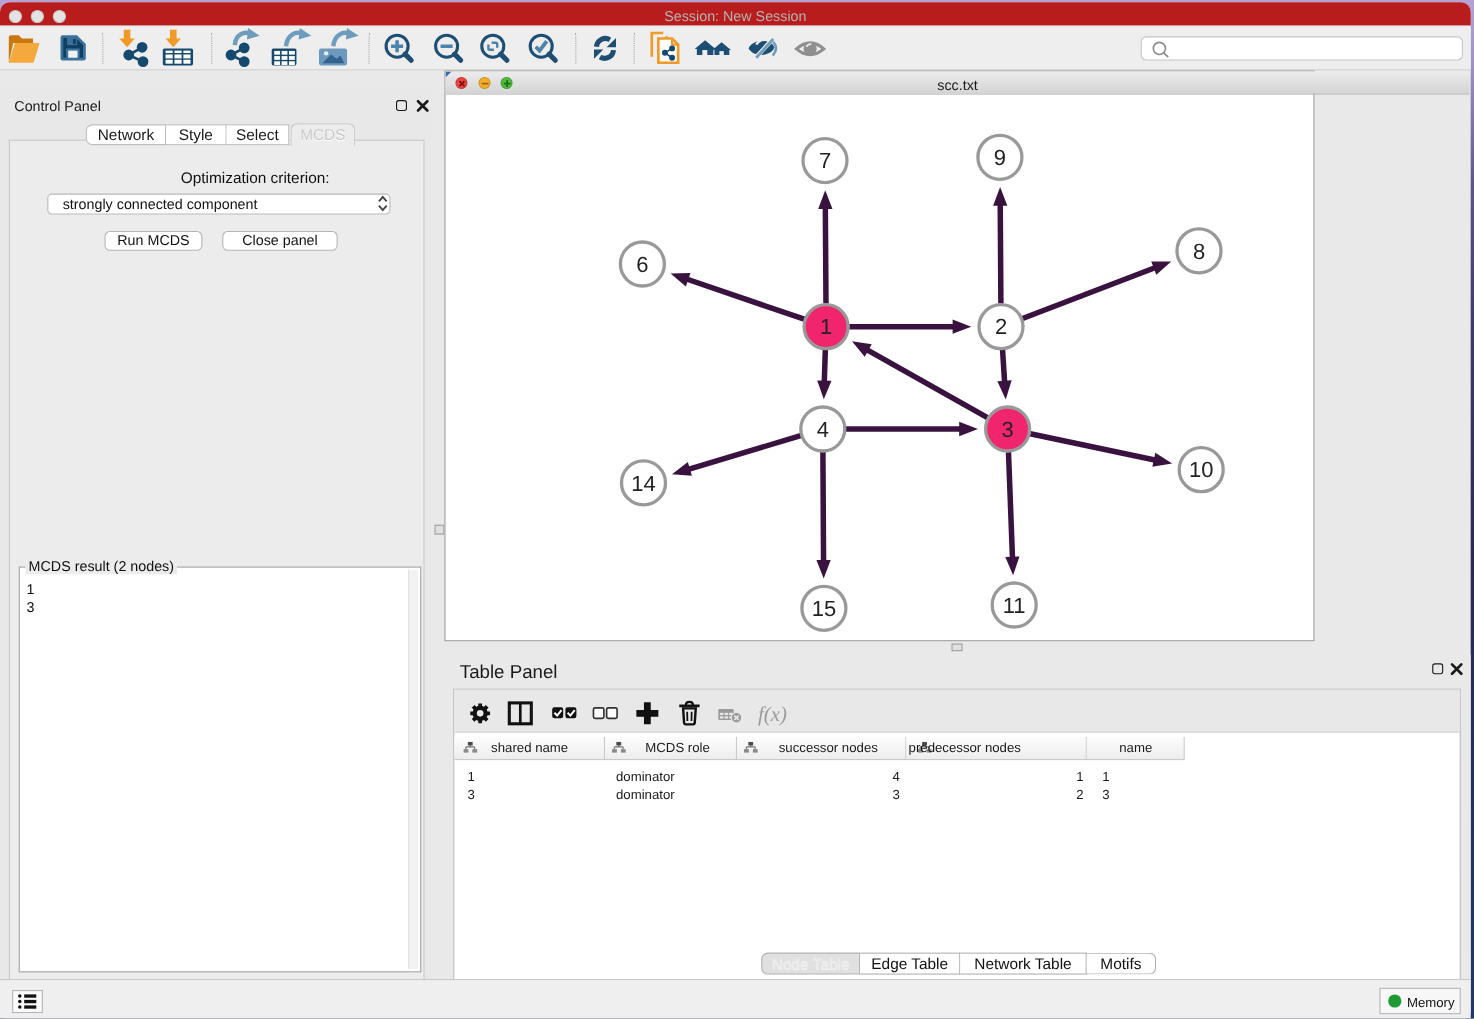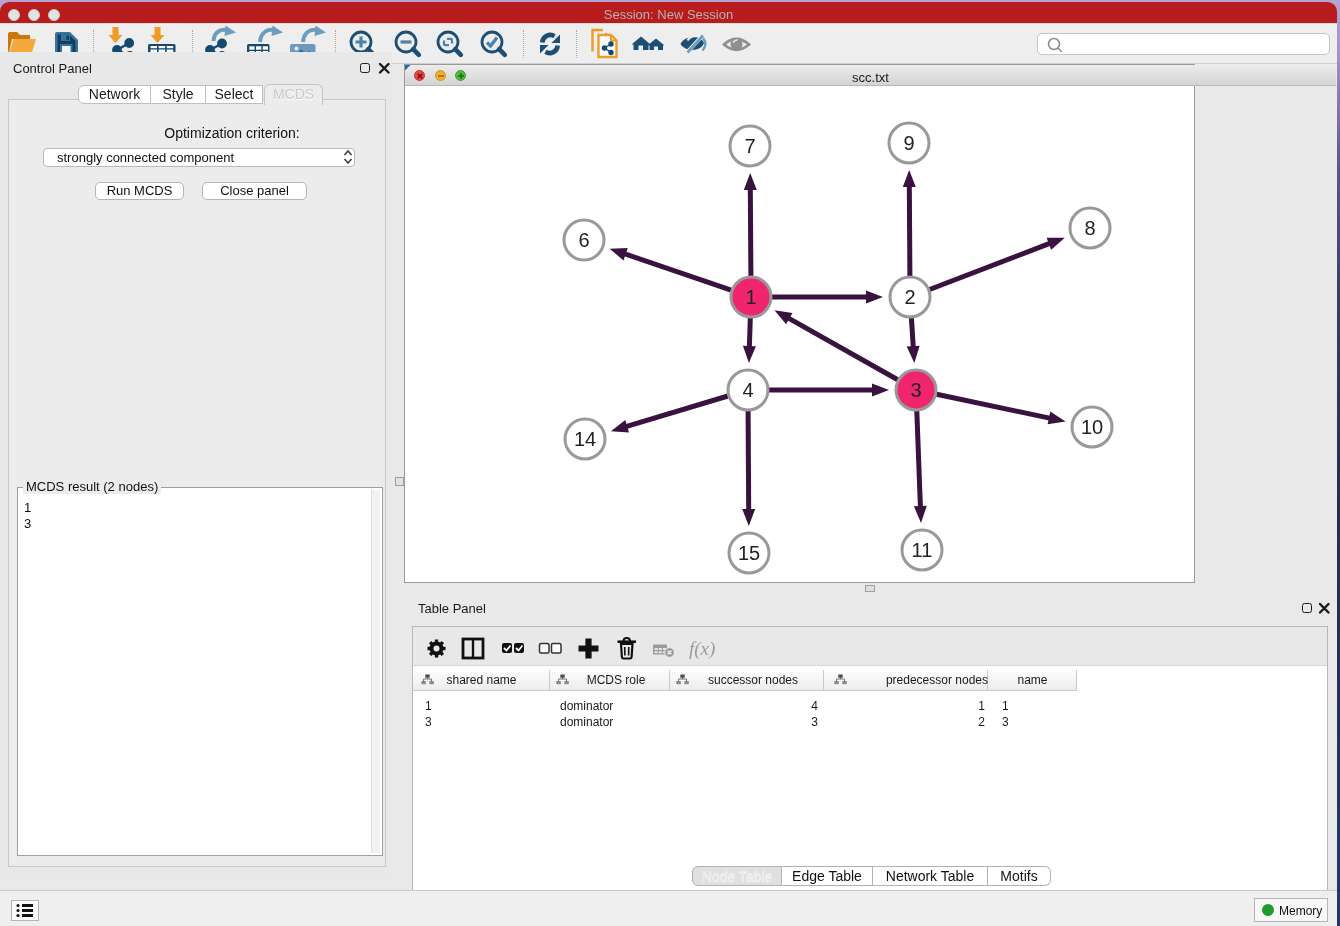--- a/index.html
+++ b/index.html
@@ -9,21 +9,21 @@
   background:linear-gradient(180deg,#b4a3d4 0%,#a391c6 6%,#5f5589 18%,#3d3c66 32%,#2a2a4e 55%,#1e3a68 100%);
   position:relative;
 }
 .window { position:absolute; left:0; top:2px; width:1337px; height:924px; background:#e9e9e9; border-radius:9px 9px 6px 6px; }
 .titlebar { position:absolute; left:0; top:2px; width:1337px; height:22px; background:#b91c1c; border-bottom:1px solid #dadada; border-radius:9px 9px 0 0;padding-left:36px; }
 .tl { position:absolute; top:7px; width:12px; height:12px; border-radius:50%; background:#e3e3e3; border:1px solid #c7c7c7; }
 .wtitle { position:absolute; top:5px; left:0; width:100%; text-align:center; font-size:13px; color:#b3b3b3; }
 .toolbar { position:absolute; left:0; top:24px; width:1337px; height:40px; background:#eeeeee; border-bottom:1px solid #cfcfcf; }
 .tsep { position:absolute; top:6px; height:28px; width:1px; border-left:1px dotted #a9a9a9; }
 .search { position:absolute; left:1037px; top:33px; width:293px; height:22px; background:#fff; border:1px solid #c6c6c6; border-radius:5px; }
-.cpanel { position:absolute; left:0; top:52px; width:392px; height:826px; background:#e8e8e8; }
+.cpanel { position:absolute; left:0; top:80px; width:392px; height:826px; background:#e8e8e8; }
 .hicon-sq { position:absolute; width:10px; height:10px; border:1.8px solid #1a1a1a; border-radius:2.5px; }
 .tab { position:absolute; z-index:2; height:19px; background:#fff; border:1px solid #bfbfbf; font-size:14px; color:#1a1a1a; text-align:center; line-height:17px; }
 .cbody { position:absolute; left:8px; top:47px; width:378px; height:768px; background:#ececec; border:1px solid #c8c8c8; }
 .btn { position:absolute; height:18px; background:#fff; border:1px solid #b5b5b5; border-radius:5px; font-size:13px; color:#111; text-align:center; line-height:15px; }
 .netwin { position:absolute; left:404px; top:64px; width:791px; height:519px; border:1px solid #9a9a9a; background:#fff; }
 .ntl { position:absolute; top:5px; width:11px; height:11px; border-radius:50%; }
 .tpanel { position:absolute; left:404px; top:595px; width:933px; height:295px; background:#e9e9e9; }
 .th { position:absolute; height:21px; background:linear-gradient(#fdfdfd,#ededed); border-right:1px solid #c9c9c9; border-bottom:1px solid #c9c9c9; font-size:12px; color:#1a1a1a; }
 .td { position:absolute; font-size:12px; color:#1a1a1a; height:16px; line-height:16px; }
 .btab { position:absolute; height:20px; background:#fff; border:1px solid #b2b2b2; font-size:14px; text-align:center; line-height:18px; color:#111; }
@@ -282,21 +282,21 @@
     <text x="688" y="348">10</text>
     <text x="345" y="474">15</text>
     <text x="518" y="471">11</text>
   </g>
   </svg>
 </div>
 
 <div style="position:absolute;left:865px;top:585px;width:10px;height:7px;background:#e0e0e0;border:1px solid #9f9f9f;"></div>
 
 <div class="tpanel" id="tpanel">
-  <div style="position:absolute;left:14px;top:6px;font-size:13px;color:#1a1a1a;">Table Panel</div>
+  <div style="position:absolute;left:14px;top:6px;font-size:17px;color:#1a1a1a;">Table Panel</div>
   <div class="hicon-sq" style="left:898px;top:8px;"></div>
   <svg width="13" height="13" style="position:absolute;left:914px;top:7px;">
       <path d="M2 2 L10.5 10.5 M10.5 2 L2 10.5" stroke="#1a1a1a" stroke-width="2.4" stroke-linecap="round"></path>
     </svg>
   <div style="position:absolute;left:8px;top:31px;width:916px;height:288px;border:1px solid #b9b9b9;background:#fff;">
     <div style="position:absolute;left:0;top:0;width:914px;height:39px;background:#e8e8e8;border-bottom:1px solid #d4d4d4;" id="ttool">
       <svg width="340" height="39" style="position:absolute;left:0;top:0;">
 
         <g fill="#111">
           <circle cx="23.5" cy="21.5" r="7"></circle>
@@ -390,21 +390,21 @@
         <line x1="2.5" y1="5" x2="2.5" y2="7"></line>
         <line x1="10.5" y1="5" x2="10.5" y2="7"></line>
       </g>
       <rect x="4.3" y="0.5" width="4.4" height="3.2" fill="#4a4a4a"></rect>
       <rect x="0.4" y="7" width="4.4" height="3.2" fill="#8a8a8a"></rect>
       <rect x="8.4" y="7" width="4.4" height="3.2" fill="#8a8a8a"></rect>
     </svg>
   <div class="td" style="left:9px;top:77px;width:137px;text-align:center;font-size:12px;">shared name</div>
   <div class="td" style="left:158px;top:77px;width:108px;text-align:center;">MCDS role</div>
   <div class="td" style="left:278px;top:77px;width:142px;text-align:center;">successor nodes</div>
-  <div class="td" style="left:436px;top:77px;width:148px;text-align:right;">predecessor nodes</div>
+  <div class="td" style="left:422px;top:77px;width:148px;text-align:left;">predecessor nodes</div>
   <div class="td" style="left:584px;top:77px;width:89px;text-align:center;">name</div>
 
   <div class="td" style="left:21px;top:103px;">1</div>
   <div class="td" style="left:156px;top:103px;">dominator</div>
   <div class="td" style="left:266px;top:103px;width:148px;text-align:right;">4</div>
   <div class="td" style="left:420px;top:103px;width:161px;text-align:right;">1</div>
   <div class="td" style="left:598px;top:103px;">1</div>
   <div class="td" style="left:21px;top:119px;">3</div>
   <div class="td" style="left:156px;top:119px;">dominator</div>
   <div class="td" style="left:266px;top:119px;width:148px;text-align:right;">3</div>

